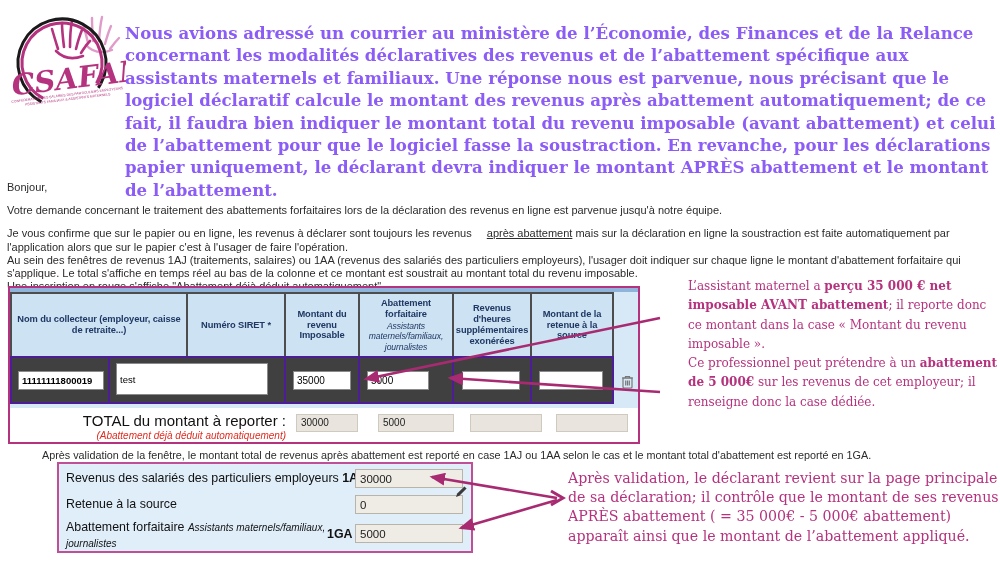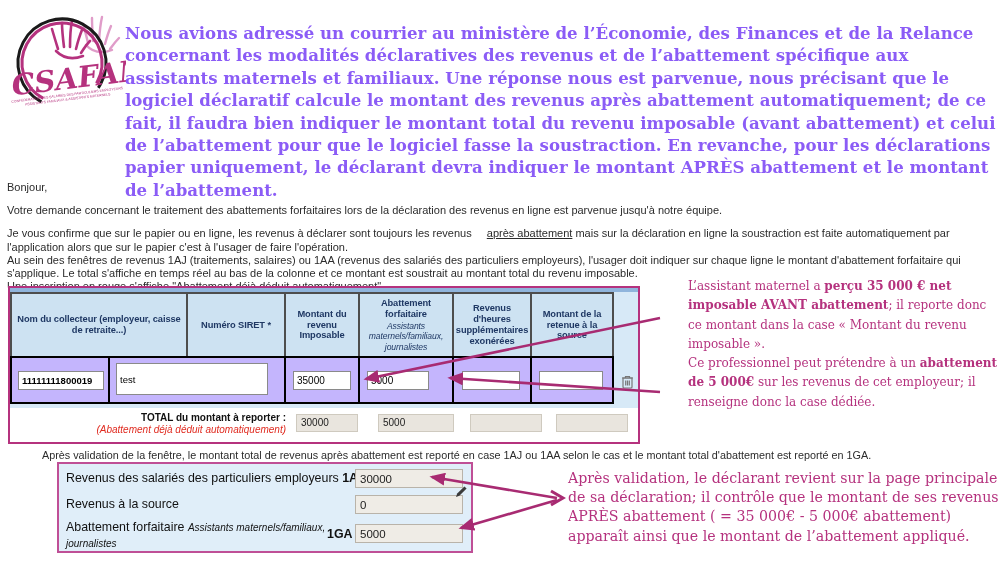--- a/index.html
+++ b/index.html
@@ -18,25 +18,25 @@
   #letter .gap{margin-bottom:10px;}
 
   
   #tframe{left:8px;top:286px;width:632px;height:158px;border:2px solid #b5327e;background:#fff;box-sizing:border-box;}
   #tbltop{position:absolute;left:0;top:0;width:628px;height:120px;background:#d7e9f7;}
   #topbar{position:absolute;left:0;top:0;width:628px;height:4px;background:#8fb4dc;}
   .hrow{position:absolute;left:0;top:4px;height:66px;display:flex;}
   .hcell{box-sizing:border-box;border:2px solid #4d4d4d;margin-right:-2px;background:#cde2f2;display:flex;flex-direction:column;align-items:center;justify-content:center;text-align:center;font-size:9.3px;font-weight:bold;color:#1f3864;line-height:1.18;padding:2px 3px;letter-spacing:-0.1px;}
   .hsub{font-weight:normal;font-style:italic;font-size:8.6px;margin-top:1px;}
   .drow{position:absolute;left:0;top:68px;height:48px;display:flex;}
-  .dcell{box-sizing:border-box;border:2px solid #000000;margin-right:-2px;background:#c4b5fd;display:flex;align-items:center;}
+  .dcell{box-sizing:border-box;border:2px solid #4c1d95;margin-right:-2px;background:#404040;display:flex;align-items:center;}
   .inp{box-sizing:border-box;background:#fff;border:1px solid #8a8a8a;height:19px;font-size:10px;padding:1px 3px;font-family:"Liberation Sans",sans-serif;}
   .c1{width:100px;}.c2{width:178px;}.c3{width:76px;}.c4{width:96px;}.c5{width:80px;}.c6{width:84px;}
   #total-label{position:absolute;left:20px;top:124px;width:256px;text-align:right;line-height:1.2;}
-  #total-label .tl{font-size:10px;font-weight:bold;color:#111;}
+  #total-label .tl{font-size:15px;font-weight:normal;color:#111;}
   #total-label .tn{font-size:10px;color:#e02b20;font-style:italic;}
   .tbox{position:absolute;top:126px;height:18px;background:#e9e5de;border:1px solid #cfcabf;box-sizing:border-box;font-size:10px;color:#222;padding:2px 4px;}
 
   
   #note-right{left:688px;top:277px;width:312px;font-size:12px;line-height:19.3px;color:#b5327e;}
   #note-right p{margin:0;}
 
   
   #caption{left:42px;top:449px;width:950px;font-size:10.8px;color:#2b2b2b;}
 
@@ -162,21 +162,21 @@
   <p>
     <span>Ce professionnel peut prétendre à un </span><span class="b">abattement de 5 000€</span><span> sur les revenus de cet employeur; il renseigne donc la case dédiée.</span>
   </p>
 </div>
 
 <div id="caption" class="abs">Après validation de la fenêtre, le montant total de revenus après abattement est reporté en case 1AJ ou 1AA selon le cas et le montant total d'abattement est reporté en 1GA.</div>
 
 <div id="fframe" class="abs">
   <div class="lbl" style="left:7px;top:7px;"><span>Revenus des salariés des particuliers employeurs </span><span class="fcode">1AA</span></div>
   <input class="finp" style="left: 296px; top: 5px;" value="30000">
-  <div class="lbl" style="left:7px;top:33px;">Revenus à la source</div>
+  <div class="lbl" style="left:7px;top:33px;">Retenue à la source</div>
   <input class="finp" style="left: 296px; top: 31px;" value="0">
   <div id="pencil">
     <svg width="12" height="12" viewBox="0 0 12 12">
         <path d="M1 11 l1.2-3.4 L9.4 0.4 l2.2 2.2 L4.4 9.8 z" fill="#3a3a3a"></path>
       </svg>
   </div>
   <div class="lbl" style="left:7px;top:56px;width:276px;line-height:1.25;"><span>Abattement forfaitaire </span><span class="fsub">Assistants maternels/familiaux, journalistes</span></div>
   <div class="lbl fcode" style="left:268px;top:63px;">1GA</div>
   <input class="finp" style="left: 296px; top: 60px;" value="5000">
 </div>

